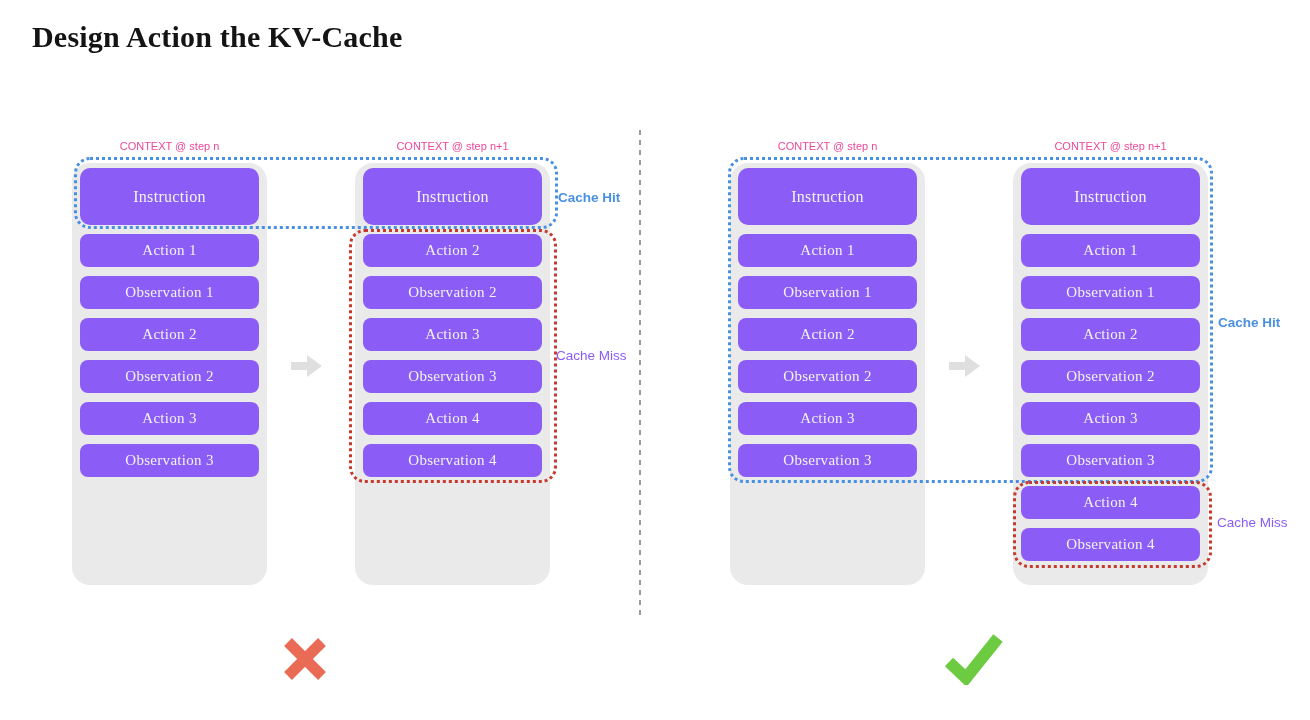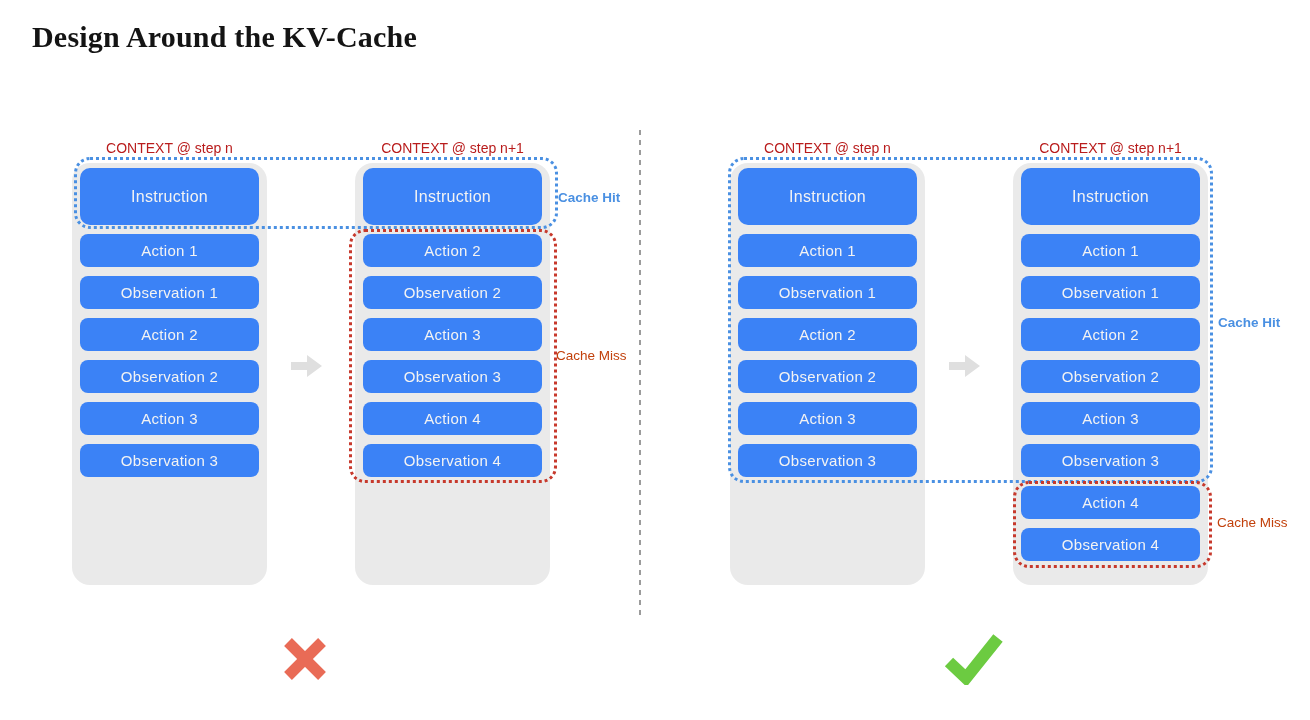--- a/index.html
+++ b/index.html
@@ -7,56 +7,56 @@
     position:relative; width:1310px; height:720px; background:#ffffff;
     font-family:"Liberation Sans", sans-serif; overflow:hidden;
   }
   .title {
     position:absolute; left:32px; top:20px;
     font-family:"Liberation Serif", serif; font-weight:700;
     font-size:30px; color:#141414; letter-spacing:0.2px;
   }
   .hdr {
     position:absolute; top:140px; width:195px; text-align:center;
-    font-size:14px; color:#b91c1c;
+    font-size:11px; color:#ec4899;
   }
   .ctx-col {
     position:absolute; top:163px; width:195px; height:422px;
     background:#eaeaea; border-radius:18px;
     display:flex; flex-direction:column; gap:9px;
     padding:5px 8px; box-sizing:border-box;
   }
   .block {
-    flex:0 0 33px; height:33px; background:#3b82f6; border-radius:8px;
-    color:#f3f3f3; font-family:Liberation Sans, sans-serif; font-size:15px;
+    flex:0 0 33px; height:33px; background:#8b5cf6; border-radius:8px;
+    color:#f3f3f3; font-family:Liberation Serif, serif; font-size:15px;
     display:flex; align-items:center; justify-content:center;
     letter-spacing:0.3px;
   }
   .block.tall { flex:0 0 57px; height:57px; border-radius:10px; font-size:16px; }
   .dotted {
     position:absolute; border:3px dotted; border-radius:16px;
     box-sizing:border-box; pointer-events:none;
   }
   .dotted.blue { border-color:#4a90e2; }
   .dotted.red  { border-color:#c7392c; }
   .lbl { position:absolute; font-size:13.5px; white-space:nowrap; }
   .lbl.hit  { color:#4a90e2;font-weight:bold; }
-  .lbl.miss { color:#c2410c; }
+  .lbl.miss { color:#8b5cf6; }
   .divider {
     position:absolute; left:639px; top:130px; width:2px; height:487px;
     background:repeating-linear-gradient(to bottom, #9b9b9b 0 5px, transparent 5px 10px);
   }
   .icon { position:absolute; }
 </style>
 </head>
 <body>
 
 <div class="canvas">
 
-  <div class="title">Design Around the KV-Cache</div>
+  <div class="title">Design Action the KV-Cache</div>
 
   <div class="hdr" style="left:72px;">CONTEXT @ step n</div>
   <div class="hdr" style="left:355px;">CONTEXT @ step n+1</div>
 
   <div class="ctx-col" style="left:72px;">
       <div class="block tall">Instruction</div>
       <div class="block">Action 1</div>
       <div class="block">Observation 1</div>
       <div class="block">Action 2</div>
       <div class="block">Observation 2</div>

